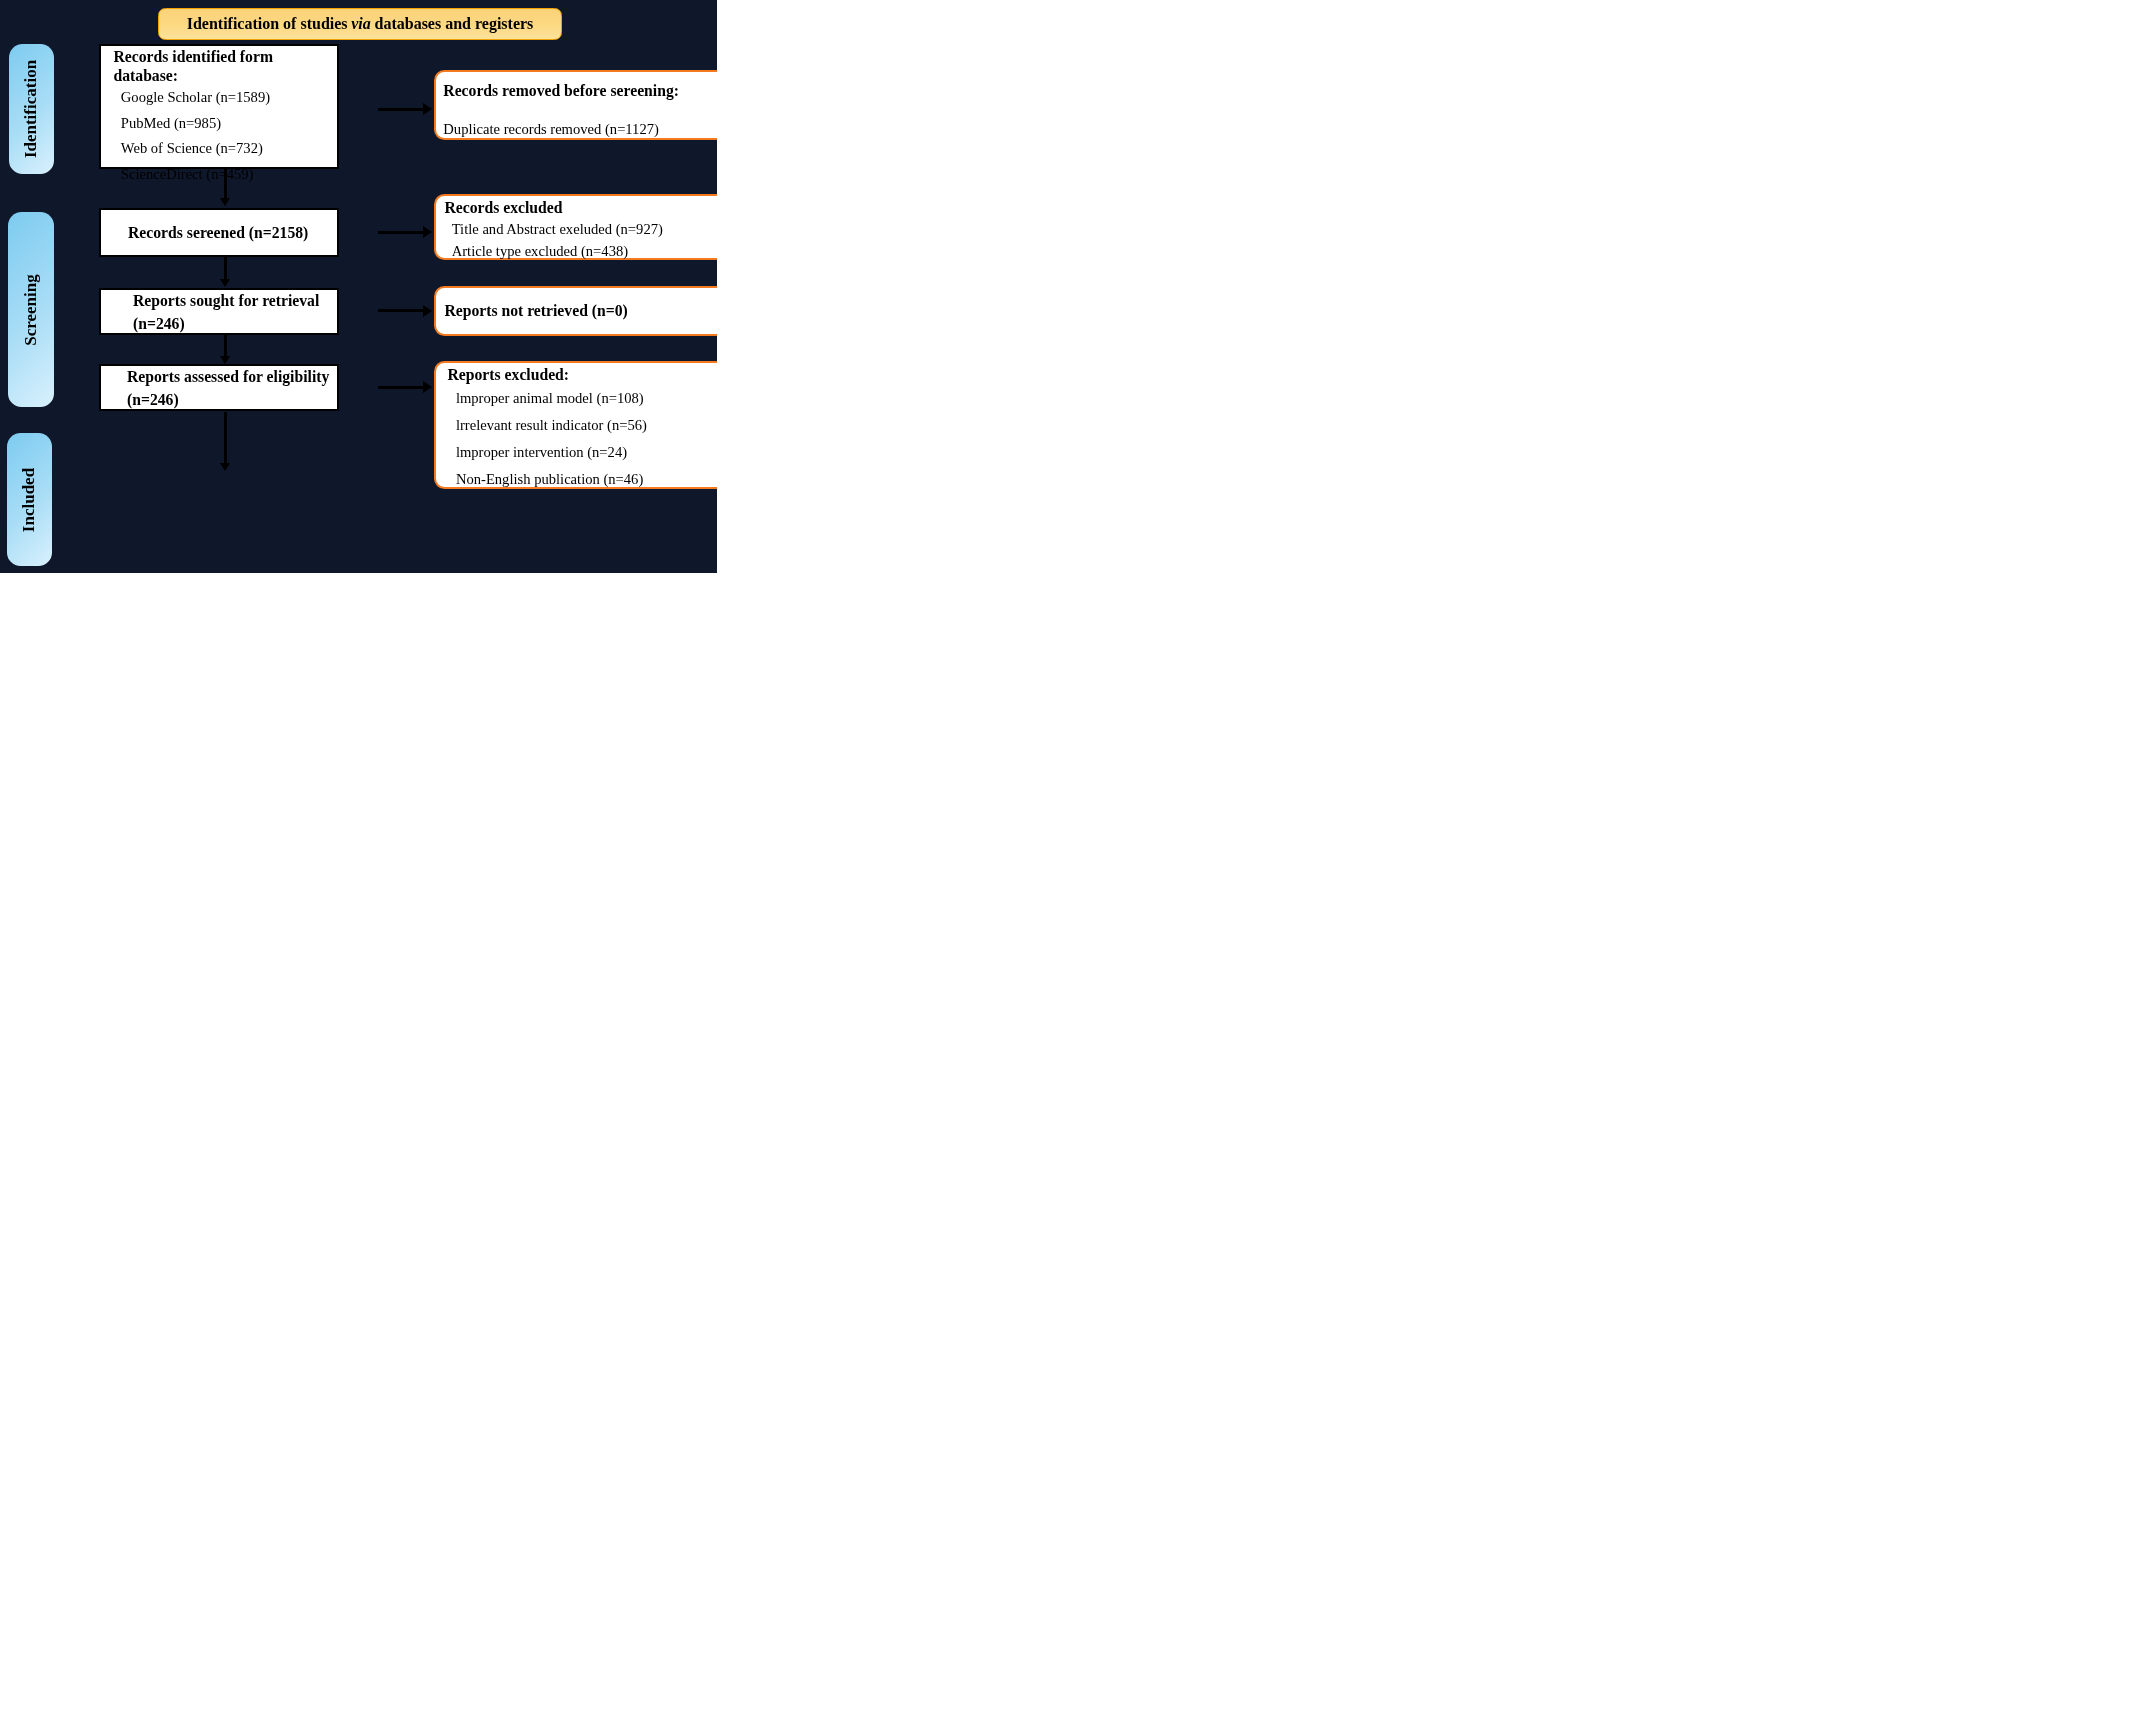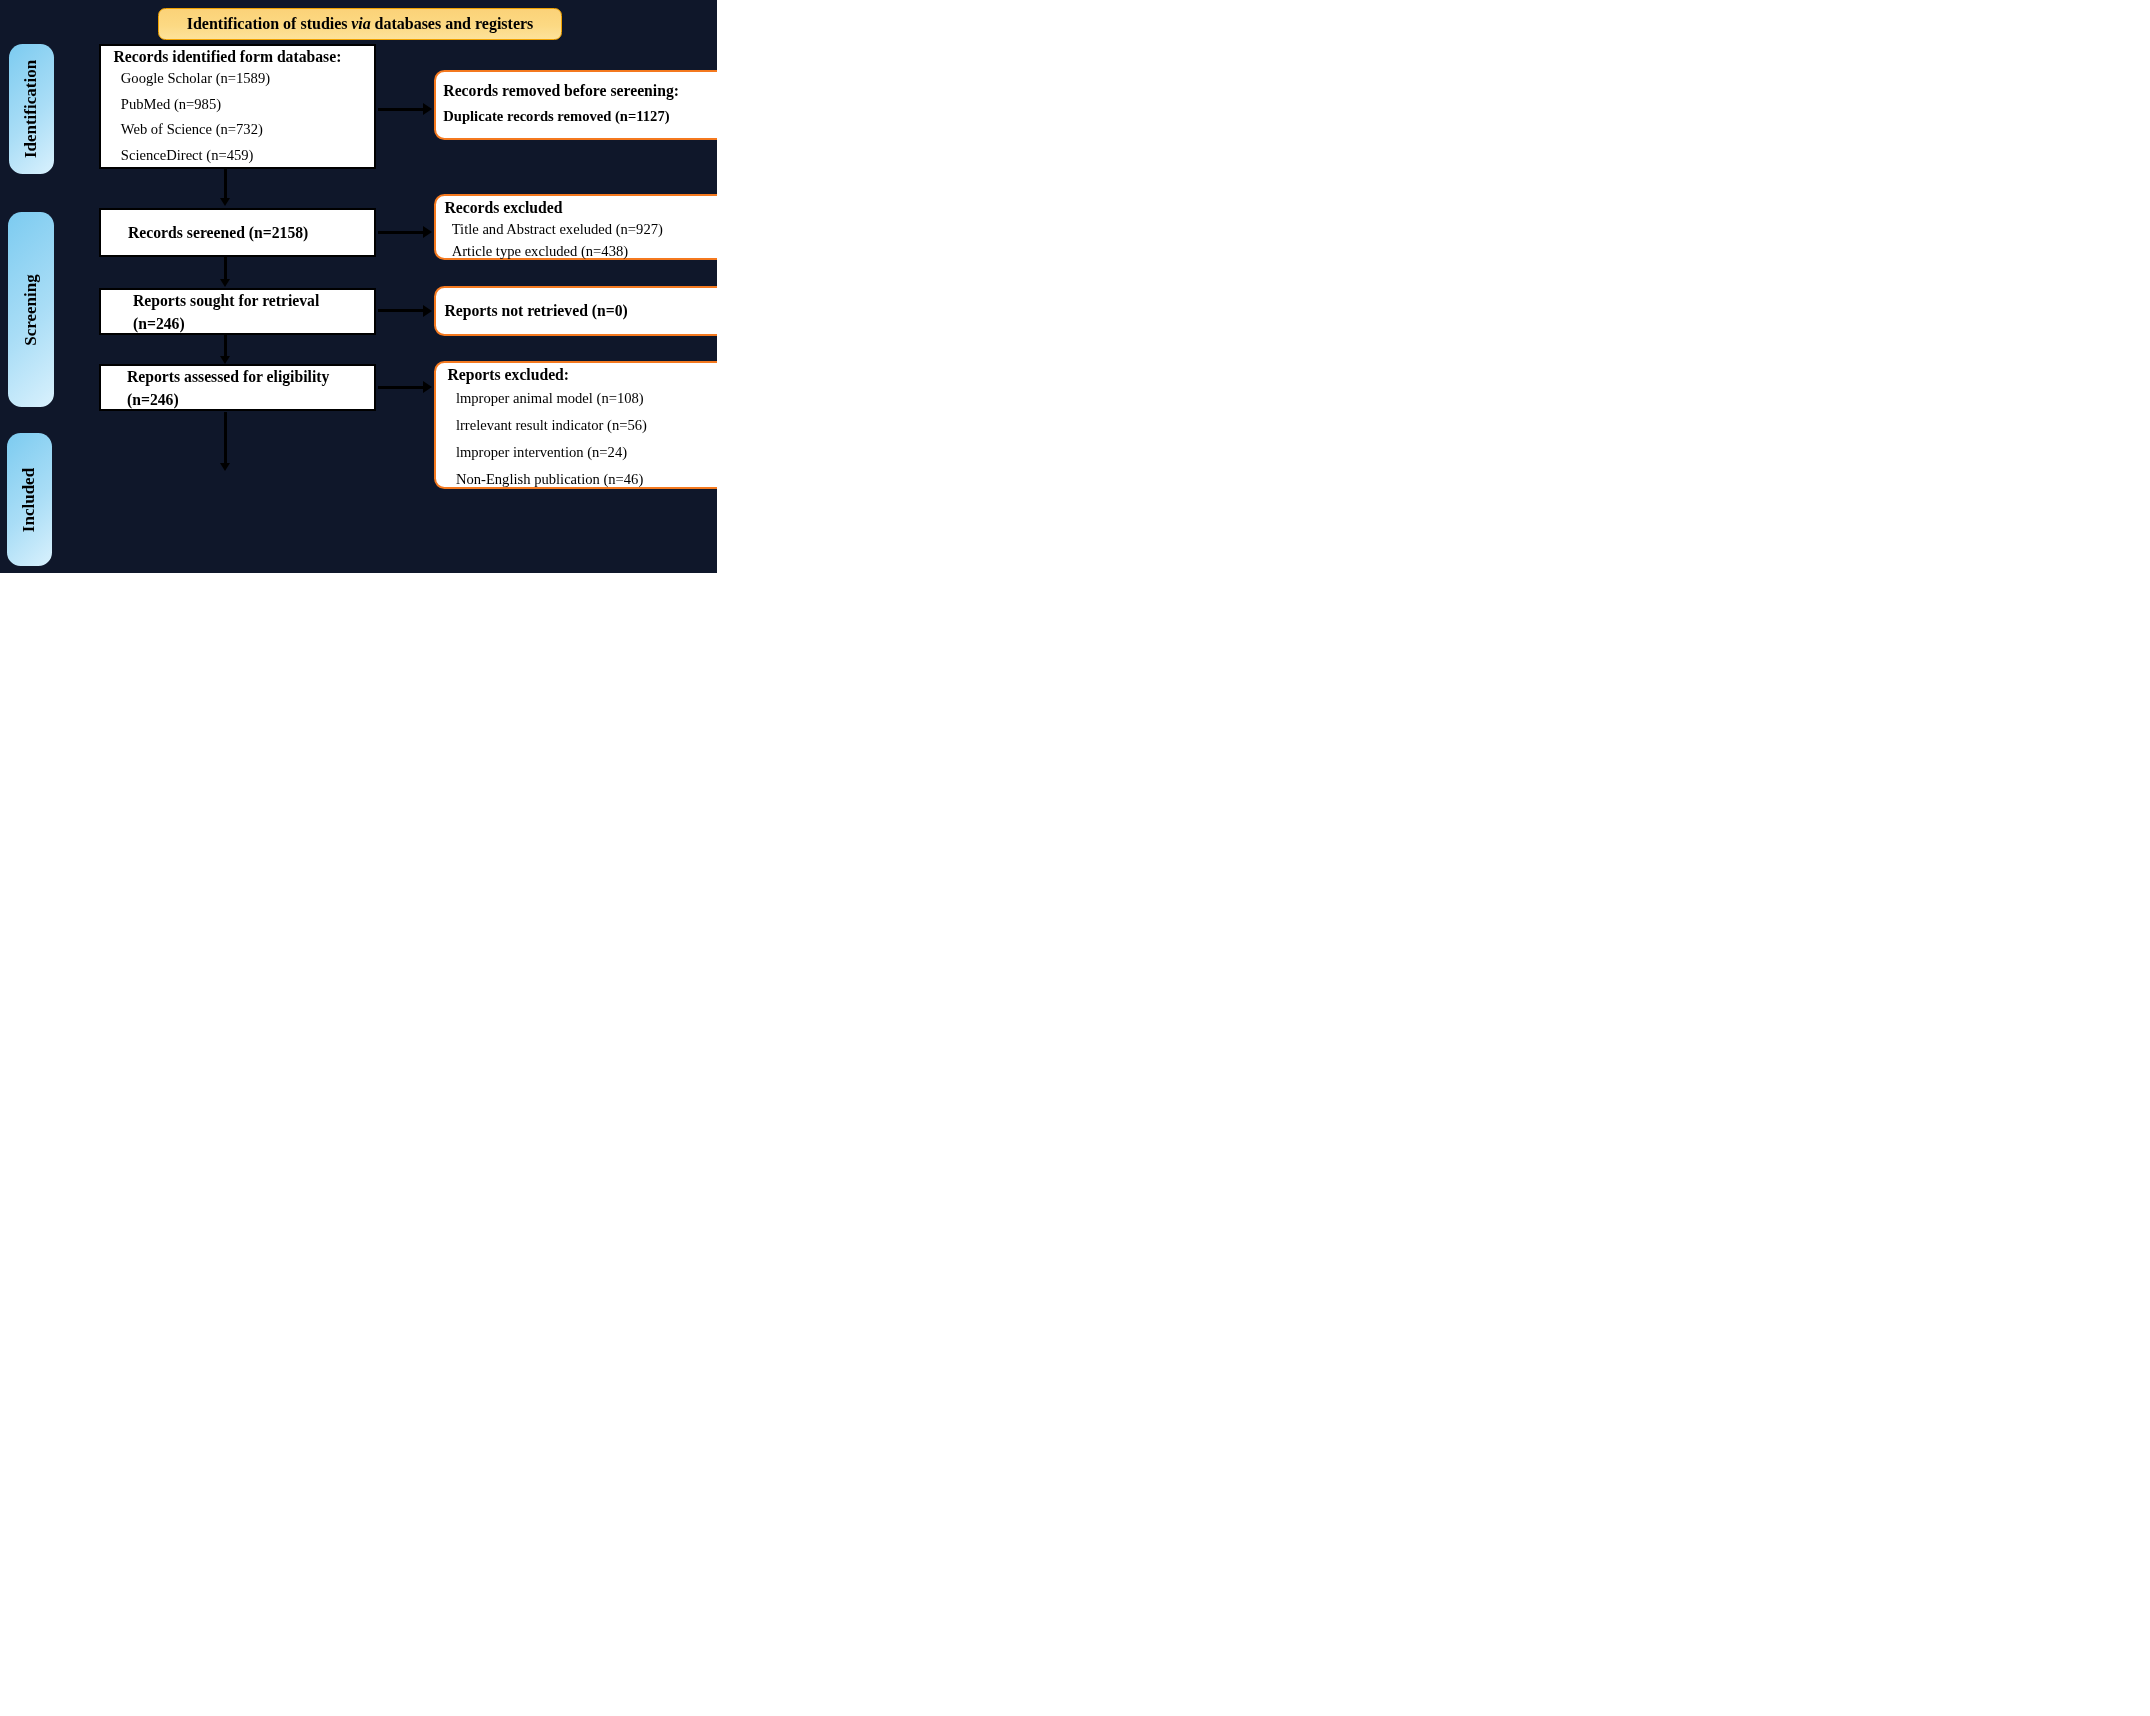--- a/index.html
+++ b/index.html
@@ -30,21 +30,21 @@
   .stage span{
     transform:rotate(-90deg);
     white-space:nowrap;
     font-size:17px;font-weight:700;
   }
   .stage.s1{left:9px;top:44px;width:45px;height:130px;}
   .stage.s2{left:7.8px;top:212px;width:46px;height:195px;}
   .stage.s3{left:6.8px;top:433px;width:45px;height:133px;}
   
   .fbox{
-    position:absolute;left:99px;width:277px;
+    position:absolute;left:99px;width:240px;
     background:#fff;border:2.1px solid #000;
     box-sizing:border-box;
   }
   .fbox.b1{top:44px;height:125px;padding:1px 4.2px 0 12.5px;}
   .fbox .fheading{font-size:15.7px;font-weight:700;line-height:19px;}
   .fbox .fitem{font-size:14.6px;font-weight:400;line-height:25.6px;padding-left:7.3px;white-space:nowrap;}
   .fbox.b2{top:208px;height:49px;display:flex;flex-direction:column;justify-content:center;padding-left:27px;}
   .fbox.b3{top:288px;height:47px;display:flex;flex-direction:column;justify-content:center;padding-left:32px;}
   .fbox.b4{top:364px;height:47px;display:flex;flex-direction:column;justify-content:center;padding-left:26px;}
   .fbox.b5{top:472px;height:61px;display:flex;flex-direction:column;justify-content:center;padding-left:12.5px;}
@@ -52,21 +52,21 @@
   
   .rbox{
     position:absolute;left:434px;width:300px;
     background:#fff;border:2.1px solid #f4791f;border-radius:10.4px;
     box-sizing:border-box;
   }
   .rbox .rheading{font-size:15.7px;font-weight:700;white-space:nowrap;}
   .rbox .ritem{font-size:14.6px;font-weight:400;white-space:nowrap;}
   .rbox.r1{top:70px;height:70px;padding:8.4px 4.2px 0 7.3px;}
   .rbox.r1 .rheading{line-height:21px;}
-  .rbox.r1 .ritem{margin-top:4px;line-height:23px;font-weight:bold;}
+  .rbox.r1 .ritem{margin-top:17px;line-height:23px;}
   .rbox.r2{top:194px;height:66px;padding:2.1px 4.2px 0 8.4px;}
   .rbox.r2 .rheading{line-height:20px;}
   .rbox.r2 .ritem{line-height:22px;padding-left:7.3px;}
   .rbox.r3{top:286px;height:50px;display:flex;align-items:center;padding-left:8.4px;}
   .rbox.r3 .rline{font-size:15.7px;font-weight:700;white-space:nowrap;}
   .rbox.r4{top:361px;height:128px;padding:2.1px 4.2px 0 11.5px;}
   .rbox.r4 .rheading{line-height:20px;}
   .rbox.r4 .ritem{line-height:27px;padding-left:8.4px;}
   
   .hstem{position:absolute;height:3.1px;background:#000;}

